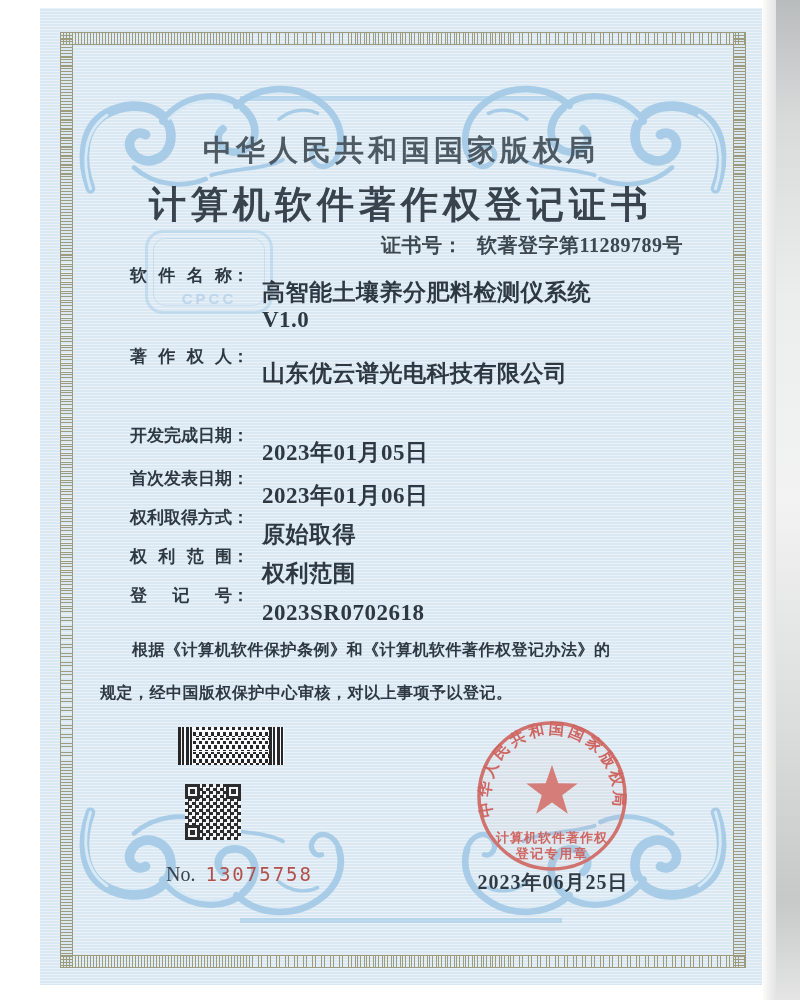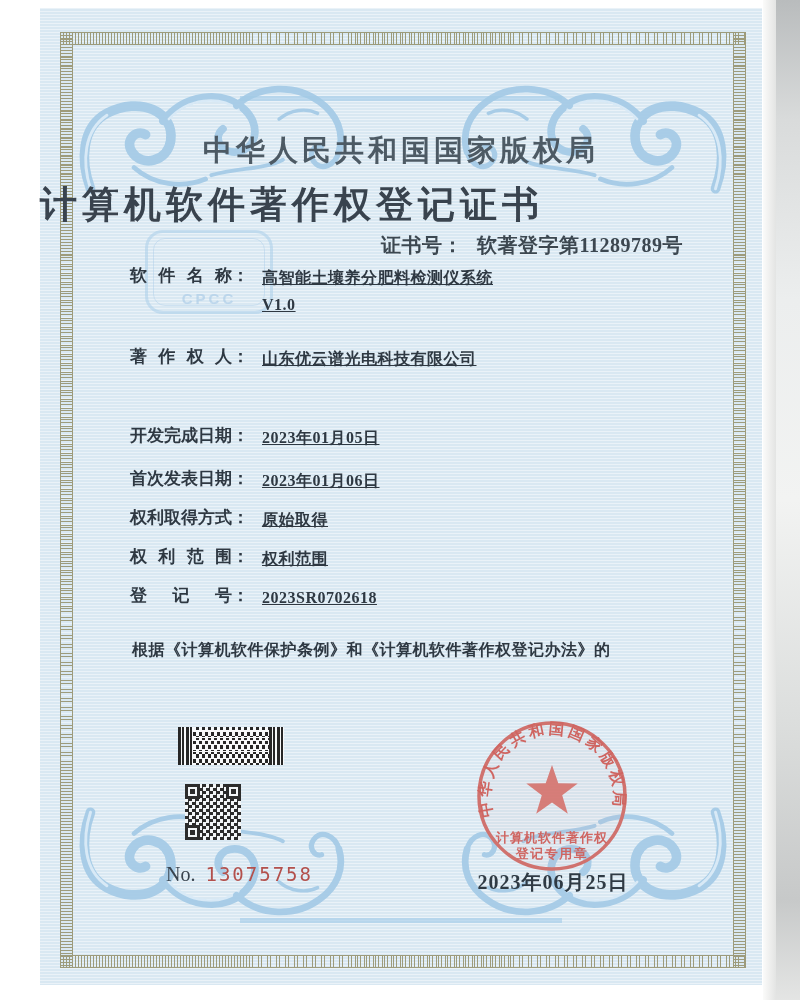--- a/index.html
+++ b/index.html
@@ -65,39 +65,39 @@
     font-family:"Liberation Sans","DejaVu Sans",sans-serif;
     font-size:15px; font-weight:bold; letter-spacing:3px; color:rgba(165,200,230,.6);
   }
 
   
   .issuer {
     position:absolute; left:0; top:123px; width:100%; text-align:center;
     font-size:29px; font-weight:bold; letter-spacing:4px; color:#4d5a64;
   }
   .cert-title {
-    position:absolute; left:0; top:172px; width:100%; 
+    position:absolute; left:0; top:172px; width:100%; text-align:center;
     font-size:37px; font-weight:bold; letter-spacing:5px; color:#39434e;
   }
   .certno-line {
     position:absolute; right:79px; top:224px;
     font-size:20px; font-weight:bold; color:#3c4750; letter-spacing:.5px;
   }
   .certno-line .certno-label { margin-right:14px; }
 
   
   .field-row { position:absolute; left:90px; font-size:17px; color:#2e3842; }
   .flabel {
     display:inline-block; width:102px; text-align:justify; text-align-last:justify;
     font-weight:bold; vertical-align:top;
   }
   .colon { font-weight:bold; }
   .fvalue {
-    position:absolute; left:132px; top:0; width:420px; white-space:nowrap;
-    font-size:16px; font-weight:bold; letter-spacing:.5px; line-height:27px; color:#2e3842;text-decoration:underline;
+    position:absolute; left:132px; top:15px; width:420px; white-space:nowrap;
+    font-size:23px; font-weight:bold; letter-spacing:.5px; line-height:27px; color:#2e3842;
   }
   .fvalue .v2 { display:block; }
 
   
   .statement {
     position:absolute; left:60px; top:620px; width:615px;
     font-size:16px; font-weight:bold; color:#2e3842; line-height:43px; letter-spacing:.5px;
   }
   .statement .line1 { text-indent:2em; }
 
@@ -242,20 +242,21 @@
       <span class="flabel">权利范围</span><span class="colon">：</span>
       <span class="fvalue">权利范围</span>
     </div>
     <div class="field-row" style="top:576px;">
       <span class="flabel">登记号</span><span class="colon">：</span>
       <span class="fvalue">2023SR0702618</span>
     </div>
 
     <div class="statement">
       <div class="line1">根据《计算机软件保护条例》和《计算机软件著作权登记办法》的</div>
+      <div>规定，经中国版权保护中心审核，对以上事项予以登记。</div>
     </div>
 
     <div class="barcode">
       <div class="bc-start"></div>
       <div class="bc-mid"></div>
       <div class="bc-end"></div>
     </div>
 
     <div class="qr">
       <div class="finder f-tl"></div>

